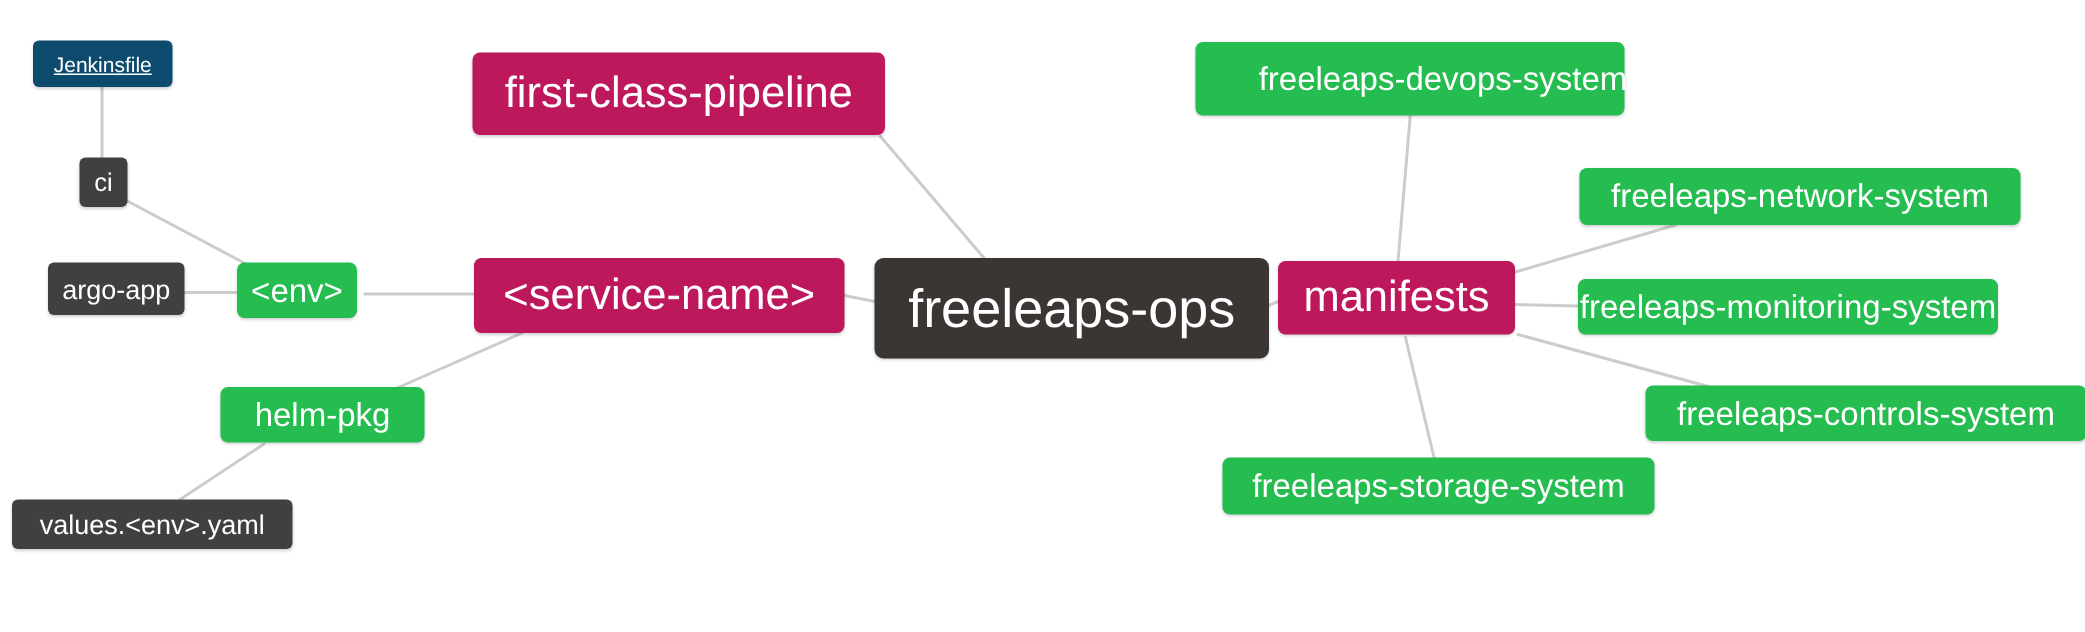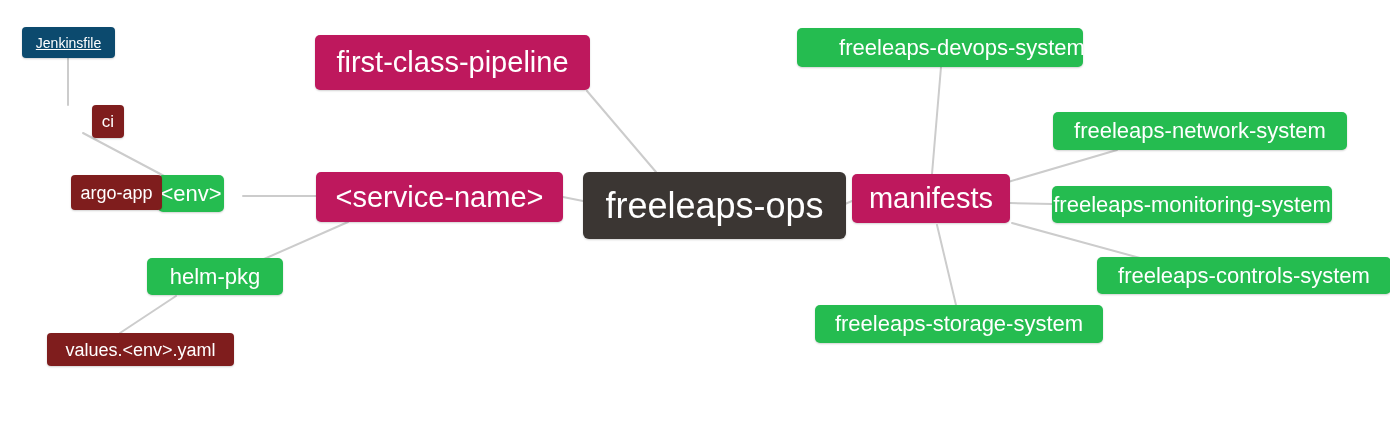--- a/index.html
+++ b/index.html
@@ -32,21 +32,21 @@
     border-radius: 5px;
     box-shadow: 0 1px 2px rgba(0,0,0,0.18);
     white-space: nowrap;
     box-sizing: border-box;
     line-height: 1;
     letter-spacing: 0;
   }
   .role-root       { background: #3b3633; font-size: 36px; border-radius: 6px; }
   .role-branch     { background: #be185d; font-size: 29px; }
   .role-leaf_green { background: #25bc50; font-size: 22px; }
-  .role-leaf_red   { background: #7f1d1d; font-size: 18px; border-radius: 4px; margin-left: 39px; }
+  .role-leaf_red   { background: #404040; font-size: 18px; border-radius: 4px; }
   .role-leaf_amber { background: #0c4a6e; font-size: 14px; border-radius: 4px; text-decoration: underline; }
   .node.small-ci   { font-size: 17px; }
 </style>
 </head>
 <body>
 
 <div id="stage">
   <svg id="wires" width="1390" height="421" viewBox="0 0 1390 421">
       <line x1="656" y1="172" x2="587" y2="91" stroke="#cccccc" stroke-width="2" stroke-linecap="round"></line>
       <line x1="583" y1="201" x2="563" y2="197" stroke="#cccccc" stroke-width="2" stroke-linecap="round"></line>
@@ -61,23 +61,23 @@
       <line x1="1008" y1="182" x2="1117" y2="150" stroke="#cccccc" stroke-width="2" stroke-linecap="round"></line>
       <line x1="1010" y1="203" x2="1052" y2="204" stroke="#cccccc" stroke-width="2" stroke-linecap="round"></line>
       <line x1="1012" y1="223" x2="1140" y2="258" stroke="#cccccc" stroke-width="2" stroke-linecap="round"></line>
       <line x1="937" y1="225" x2="956" y2="305" stroke="#cccccc" stroke-width="2" stroke-linecap="round"></line>
     </svg>
 
 <div class="node role-root" style="left: 583px; top: 172px; width: 263px; height: 67px;">freeleaps-ops</div>
     <div class="node role-branch" style="left: 315px; top: 35px; width: 275px; height: 55px;">first-class-pipeline</div>
     <div class="node role-branch" style="left: 316px; top: 172px; width: 247px; height: 50px;">&lt;service-name&gt;</div>
     <div class="node role-branch" style="left: 852px; top: 174px; width: 158px; height: 49px;">manifests</div>
-    <div class="node role-leaf_green" style="left: 158px; top: 175px; width: 66px; height: 37px;">&lt;env&gt;</div>
+    <div class="node role-leaf_green" style="left: 158px; top: 175px; width: 80px; height: 37px;">&lt;env&gt;</div>
     <div class="node role-leaf_green" style="left: 147px; top: 258px; width: 136px; height: 37px;">helm-pkg</div>
-    <div class="node role-leaf_green" style="left: 797px; top: 28px; width: 286px; height: 39px; padding-left: 44px;">freeleaps-devops-system</div>
+    <div class="node role-leaf_green" style="left: 797px; top: 28px; width: 286px; height: 49px; padding-left: 44px;">freeleaps-devops-system</div>
     <div class="node role-leaf_green" style="left: 1053px; top: 112px; width: 294px; height: 38px;">freeleaps-network-system</div>
     <div class="node role-leaf_green" style="left: 1052px; top: 186px; width: 280px; height: 37px;">freeleaps-monitoring-system</div>
     <div class="node role-leaf_green" style="left: 1058px; top: 257px; width: 294px; height: 37px; margin-left: 39px;">freeleaps-controls-system</div>
     <div class="node role-leaf_green" style="left: 815px; top: 305px; width: 288px; height: 38px;">freeleaps-storage-system</div>
     <div class="node role-leaf_red small-ci" style="left: 53px; top: 105px; width: 32px; height: 33px;">ci</div>
     <div class="node role-leaf_red" style="left: 32px; top: 175px; width: 91px; height: 35px;">argo-app</div>
     <div class="node role-leaf_red" style="left: 8px; top: 333px; width: 187px; height: 33px;">values.&lt;env&gt;.yaml</div>
     <div class="node role-leaf_amber" style="left: 22px; top: 27px; width: 93px; height: 31px;">Jenkinsfile</div>
   </div>
 

